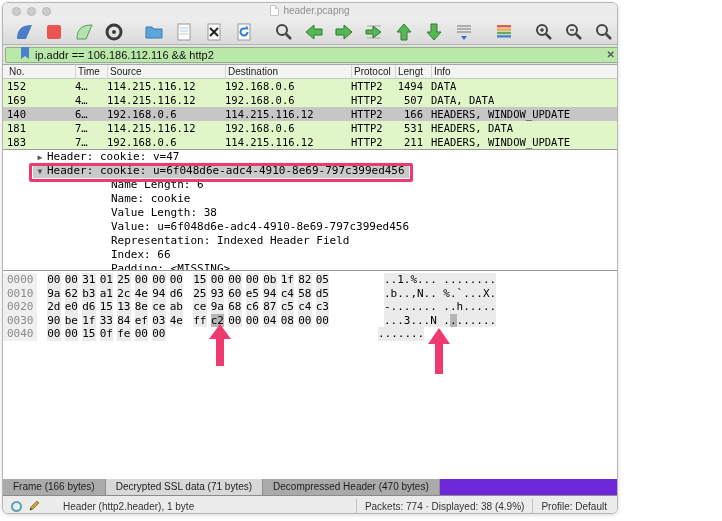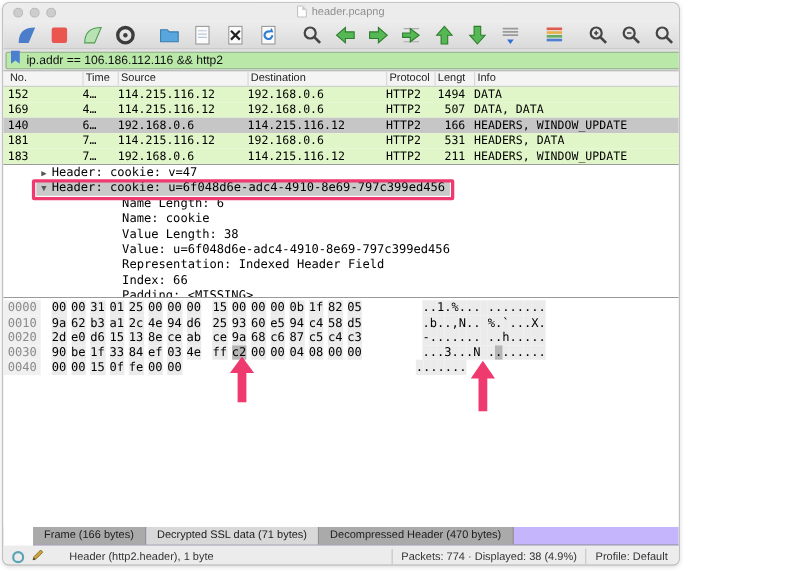--- a/index.html
+++ b/index.html
@@ -16,21 +16,21 @@
   #title-center .docicon { display:inline-block; width:9px; height:11px; background:#fff; border:1px solid #c2c2c2; border-radius:1px; vertical-align:-2px; margin-right:4px; position:relative; }
   #title-center .docicon::after { content:""; position:absolute; right:-1px; top:-1px; border:2px solid #ececec; border-left-color:#c9c9c9; border-bottom-color:#c9c9c9; }
   
   #toolbar { height:26px; background:linear-gradient(#ededed,#dadada); border-bottom:1px solid #b3b3b3;
     display:flex; align-items:center; padding-left:6px; }
   .tb-icon { width:22px; height:22px; margin:0 5px; display:flex; align-items:center; justify-content:center; }
   .tb-sep { width:1px; height:18px; margin:0 5px; background:repeating-linear-gradient(#bbb 0 2px,transparent 2px 4px); }
   
   #filterbar { height:20px; background:#e2e2e2; border-bottom:1px solid #a8a8a8; display:flex; align-items:center; padding:0 4px 0 2px; }
   #filter-field { flex:0 0 628px; height:16px; background:#b9e8a9; border:1px solid #8fae86; border-radius:2px;
-    display:flex; align-items:center; padding:0 3px; }
+    display:flex; align-items:center; padding:0 14px; }
   #filter-value { flex:1; font-size:11px; color:#111; white-space:nowrap; overflow:hidden; margin-left:5px; }
   #filter-clear { font-size:10px; font-weight:bold; color:#555; padding:0 3px; }
   #filter-apply { width:20px; height:14px; background:#4da0f5; border:1px solid #2f7fd4; border-radius:3px; margin-left:4px;
     color:#fff; font-size:10px; line-height:12px; text-align:center; font-weight:bold; }
   #filter-caret { width:13px; height:14px; border:1px solid #aaa; border-radius:2px; background:#f2f2f2; margin-left:2px;
     font-size:8px; color:#444; text-align:center; line-height:13px; }
   #filter-expression { margin-left:10px; font-size:10px; color:#222; }
   
   #packet-list { border-bottom:1px solid #9a9a9a; }
   #pl-header { height:14px; background:#f4f4f4; border-bottom:1px solid #c9c9c9; display:flex; font-size:10px; color:#222; }
@@ -59,21 +59,21 @@
   .hx-row { height:13.5px; line-height:13.5px; white-space:nowrap; display:flex; }
   .hx-off { flex:0 0 34px; background:#f0f0f0; color:#8a8a8a; padding-left:4px; }
   .hx-bytes { margin-left:10px; display:flex; }
   .hx-b { width:13.5px; margin-right:4px; background:#ebebeb; text-align:center; }
   .hx-b.gap8 { margin-right:10px; }
   .hx-b.hl, .hx-a.hl { background:#b5b5b5; }
   .hx-ascii { display:flex; }
   .hx-a { width:6.6px; background:#ebebeb; text-align:center; }
   .arrow { position:absolute; pointer-events:none; }
   
-  #bytetabs { height:17px; background:#c4b5fd; display:flex; align-items:center; border-bottom:1px solid #8b8b8b;margin-left:27px; }
+  #bytetabs { height:17px; background:#6d28d9; display:flex; align-items:center; border-bottom:1px solid #8b8b8b; }
   .btab { font-size:10px; color:#1c1c1c; padding:0 10px; line-height:16px; border-right:1px solid #8f8f8f; background:#aaaaaa; white-space:nowrap; }
   .btab.active { background:#d8d8d8; }
   
   #statusbar { height:20px; background:#ececec; display:flex; align-items:center; font-size:10px; color:#333; }
   #status-left { display:flex; align-items:center; flex:1; }
   #expert-circle { width:11px; height:11px; border-radius:50%; border:2px solid #5aa3b4; margin:0 6px 0 8px; }
   #status-field { margin-left:22px; }
   .st-sep { width:1px; height:14px; background:#c4c4c4; margin:0 8px; }
   #status-packets { white-space:nowrap; }
   #status-profile { white-space:nowrap; margin:0 10px 0 0; }

